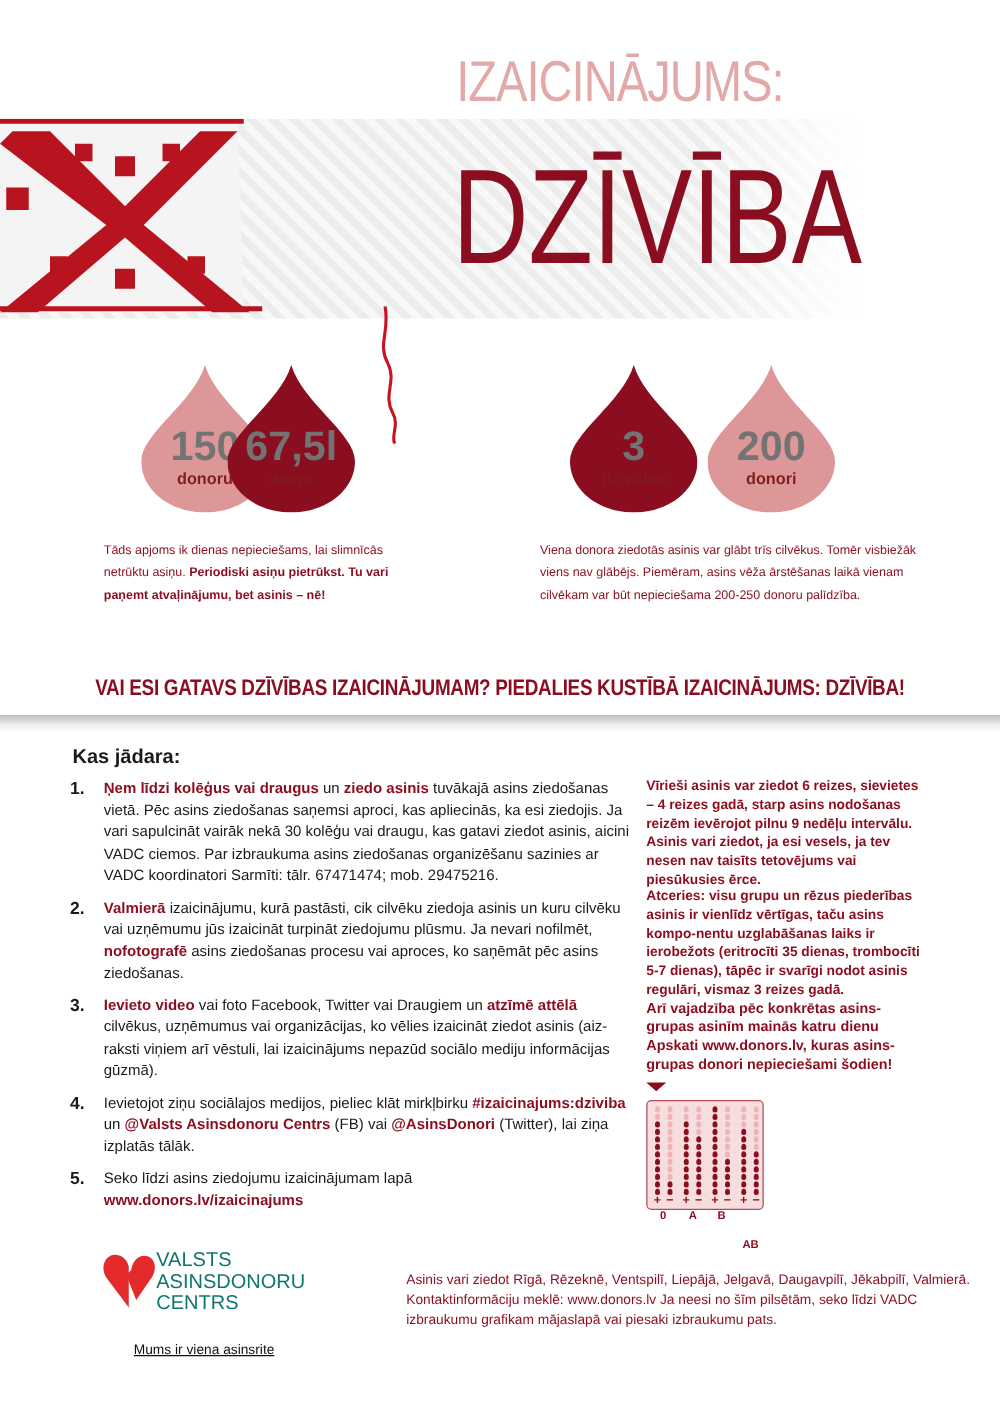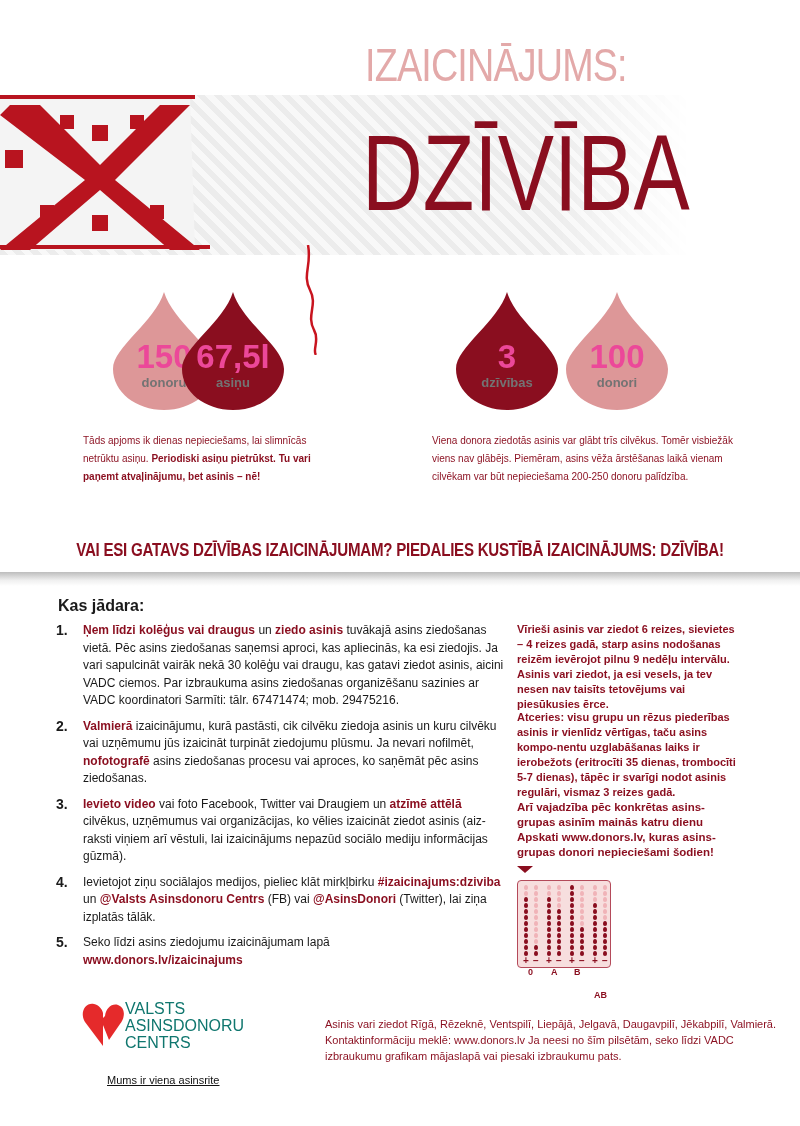--- a/index.html
+++ b/index.html
@@ -7,22 +7,22 @@
   .banner { position:absolute; left:0; top:95px; width:690px; height:160px;
     background: repeating-linear-gradient(45deg,#ececec 0 6px,#f8f8f8 6px 12px),#f2f2f2;
     -webkit-mask-image: linear-gradient(to right, #000 80%, transparent 100%);
     mask-image: linear-gradient(to right, #000 80%, transparent 100%); }
   .pattern { position:absolute; left:0; top:95px; width:210px; height:155px; }
   .thread { position:absolute; left:300px; top:245px; width:30px; height:110px; }
   .subtitle { position:absolute; left:243px; top:38px; font-size:46px; letter-spacing:-1px; color:#e3a9a9; font-family:"Liberation Sans Narrow","Liberation Sans",sans-serif; transform:scaleX(0.82); transform-origin:left; }
   .title { position:absolute; left:243px; top:118px; font-size:108px; line-height:110px; color:#8a0e1f; transform:scaleX(0.78); transform-origin:left; }
   .drop { position:absolute; width:102px; height:118px; }
   .drop svg { position:absolute; left:0; top:0; }
-  .drop .num { position:absolute; left:0; width:100%; text-align:center; top:46px; font-size:33px; font-weight:bold; color:#ec4899; }
-  .drop .lbl { position:absolute; left:0; width:100%; text-align:center; top:83px; font-size:13px; font-weight:bold; color:#737373; }
+  .drop .num { position:absolute; left:0; width:100%; text-align:center; top:46px; font-size:33px; font-weight:bold; color:#737373; }
+  .drop .lbl { position:absolute; left:0; width:100%; text-align:center; top:83px; font-size:13px; font-weight:bold; color:#7f1d1d; }
   .para { position:absolute; font-size:10px; line-height:18px; color:#8a0e1f; }
   .para b { font-weight:bold; }
   .cta { position:absolute; left:0; width:800px; top:540px; text-align:center; font-size:18px; font-weight:bold; color:#8a0e1f; transform:scaleX(0.84); letter-spacing:-0.3px; }
   .divider { position:absolute; left:0; top:572px; width:800px; height:14px; background:linear-gradient(#bdbdbd,#f0f0f0 60%,#fff); }
   .kas { position:absolute; left:58px; top:597px; font-size:16px; font-weight:bold; }
   .steps { position:absolute; left:56px; top:622px; width:448px; list-style:none; }
   .steps li { position:relative; padding-left:27px; font-size:12px; line-height:17.5px; margin-bottom:8px; }
   .steps .n { position:absolute; left:0; top:0; font-weight:bold; font-size:14px; }
   .hl { color:#8a0e1f; font-weight:bold; }
   .side { position:absolute; left:517px; width:225px; font-size:11px; line-height:15px; color:#8a0e1f; font-weight:bold; }
@@ -83,21 +83,21 @@
   <svg width="102" height="118" viewBox="0 0 102 118">
       <path d="M51,0 C60,30 102,55 102,77 C102,100 79,118 51,118 C23,118 0,100 0,77 C0,55 42,30 51,0Z" fill="#8a0e1f"></path>
     </svg>
   <div class="num">3</div>
   <div class="lbl">dzīvības</div>
 </div>
 <div class="drop" style="left:566px; top:292px;">
   <svg width="102" height="118" viewBox="0 0 102 118">
       <path d="M51,0 C60,30 102,55 102,77 C102,100 79,118 51,118 C23,118 0,100 0,77 C0,55 42,30 51,0Z" fill="#dd9798"></path>
     </svg>
-  <div class="num">100</div>
+  <div class="num">200</div>
   <div class="lbl">donori</div>
 </div>
 
 <div class="para" style="left:83px; top:432px; width:235px;">
   <span>Tāds apjoms ik dienas nepieciešams, lai slimnīcās netrūktu asiņu. </span><b>Periodiski asiņu pietrūkst. Tu vari paņemt atvaļinājumu, bet asinis – nē!</b>
 </div>
 <div class="para" style="left:432px; top:432px; width:320px;">Viena donora ziedotās asinis var glābt trīs cilvēkus. Tomēr visbiežāk viens nav glābējs. Piemēram, asins vēža ārstēšanas laikā vienam cilvēkam var būt nepieciešama 200-250 donoru palīdzība.</div>
 
 <div class="cta">VAI ESI GATAVS DZĪVĪBAS IZAICINĀJUMAM? PIEDALIES KUSTĪBĀ IZAICINĀJUMS: DZĪVĪBA!</div>
 <div class="divider"></div>

